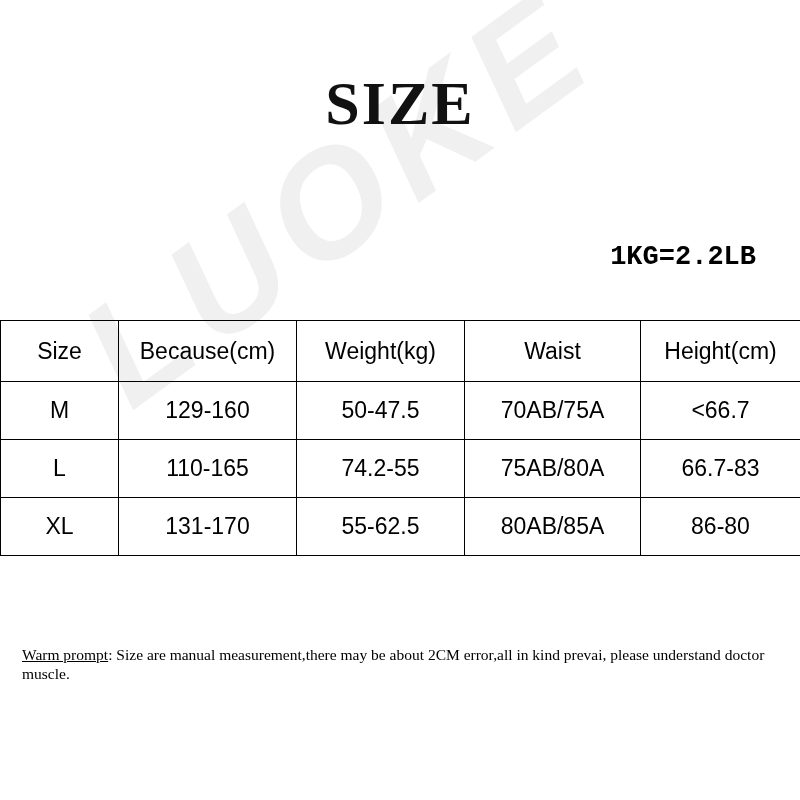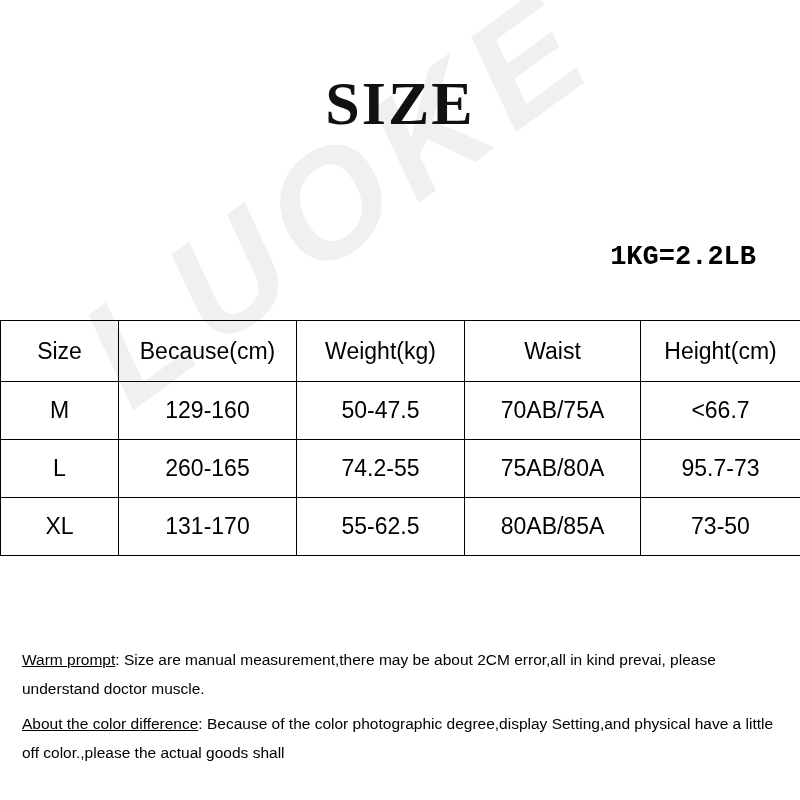--- a/index.html
+++ b/index.html
@@ -110,23 +110,23 @@
   #size-table col.c2 { width: 168px; }
   #size-table col.c3 { width: 176px; }
   #size-table col.c4 { width: 160px; }
 
   
   #notes {
     position: absolute;
     left: 22px;
     top: 645px;
     width: 760px;
-    font-family: Liberation Sans, sans-serif;
+    font-family: Liberation Serif, serif;
     font-size: 15.5px;
-    line-height: 29px;
+    line-height: 19px;
     color: #000000;
   }
   #notes p {
     margin: 0 0 6px 0;
   }
   #notes .lead {
     text-decoration: underline;
   }
 </style>
 </head>
@@ -166,34 +166,33 @@
       <tbody>
         <tr>
           <td>M</td>
           <td>129-160</td>
           <td>50-47.5</td>
           <td>70AB/75A</td>
           <td>&lt;66.7</td>
         </tr>
         <tr>
           <td>L</td>
-          <td>260-165</td>
+          <td>110-165</td>
           <td>74.2-55</td>
           <td>75AB/80A</td>
-          <td>95.7-73</td>
+          <td>66.7-83</td>
         </tr>
         <tr>
           <td>XL</td>
           <td>131-170</td>
           <td>55-62.5</td>
           <td>80AB/85A</td>
-          <td>73-50</td>
+          <td>86-80</td>
         </tr>
       </tbody>
     </table>
 
     <div id="notes">
       <p><span class="lead">Warm prompt</span><span>: Size are manual measurement,there may be about 2CM error,all in kind prevai, please understand doctor muscle.</span></p>
-      <p><span class="lead">About the color difference</span><span>: Because of the color photographic degree,display Setting,and physical have a little off color.,please the actual goods shall</span></p>
     </div>
 
   </div>
 </div>
 
 </body></html>

